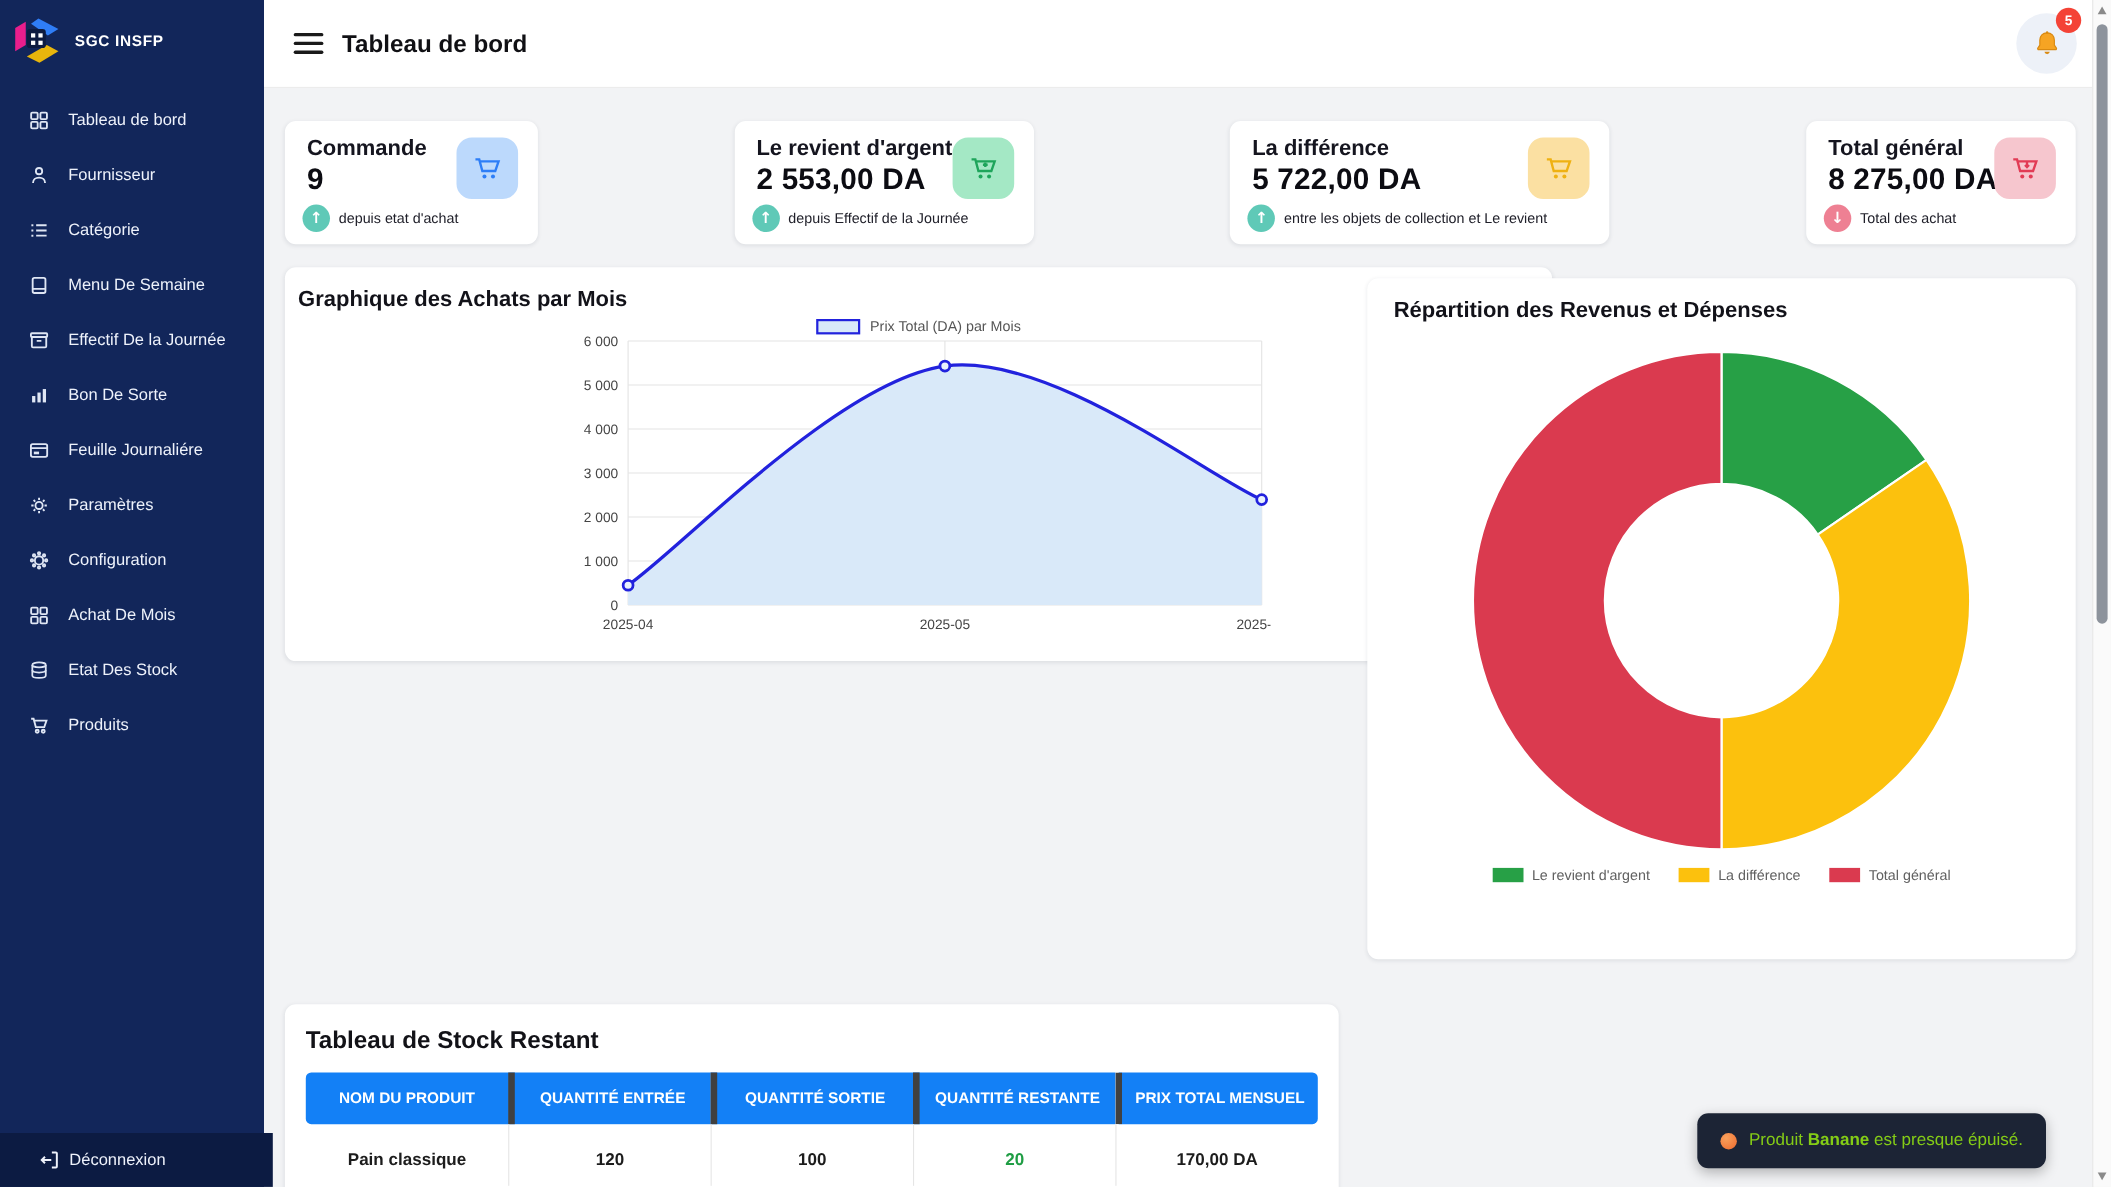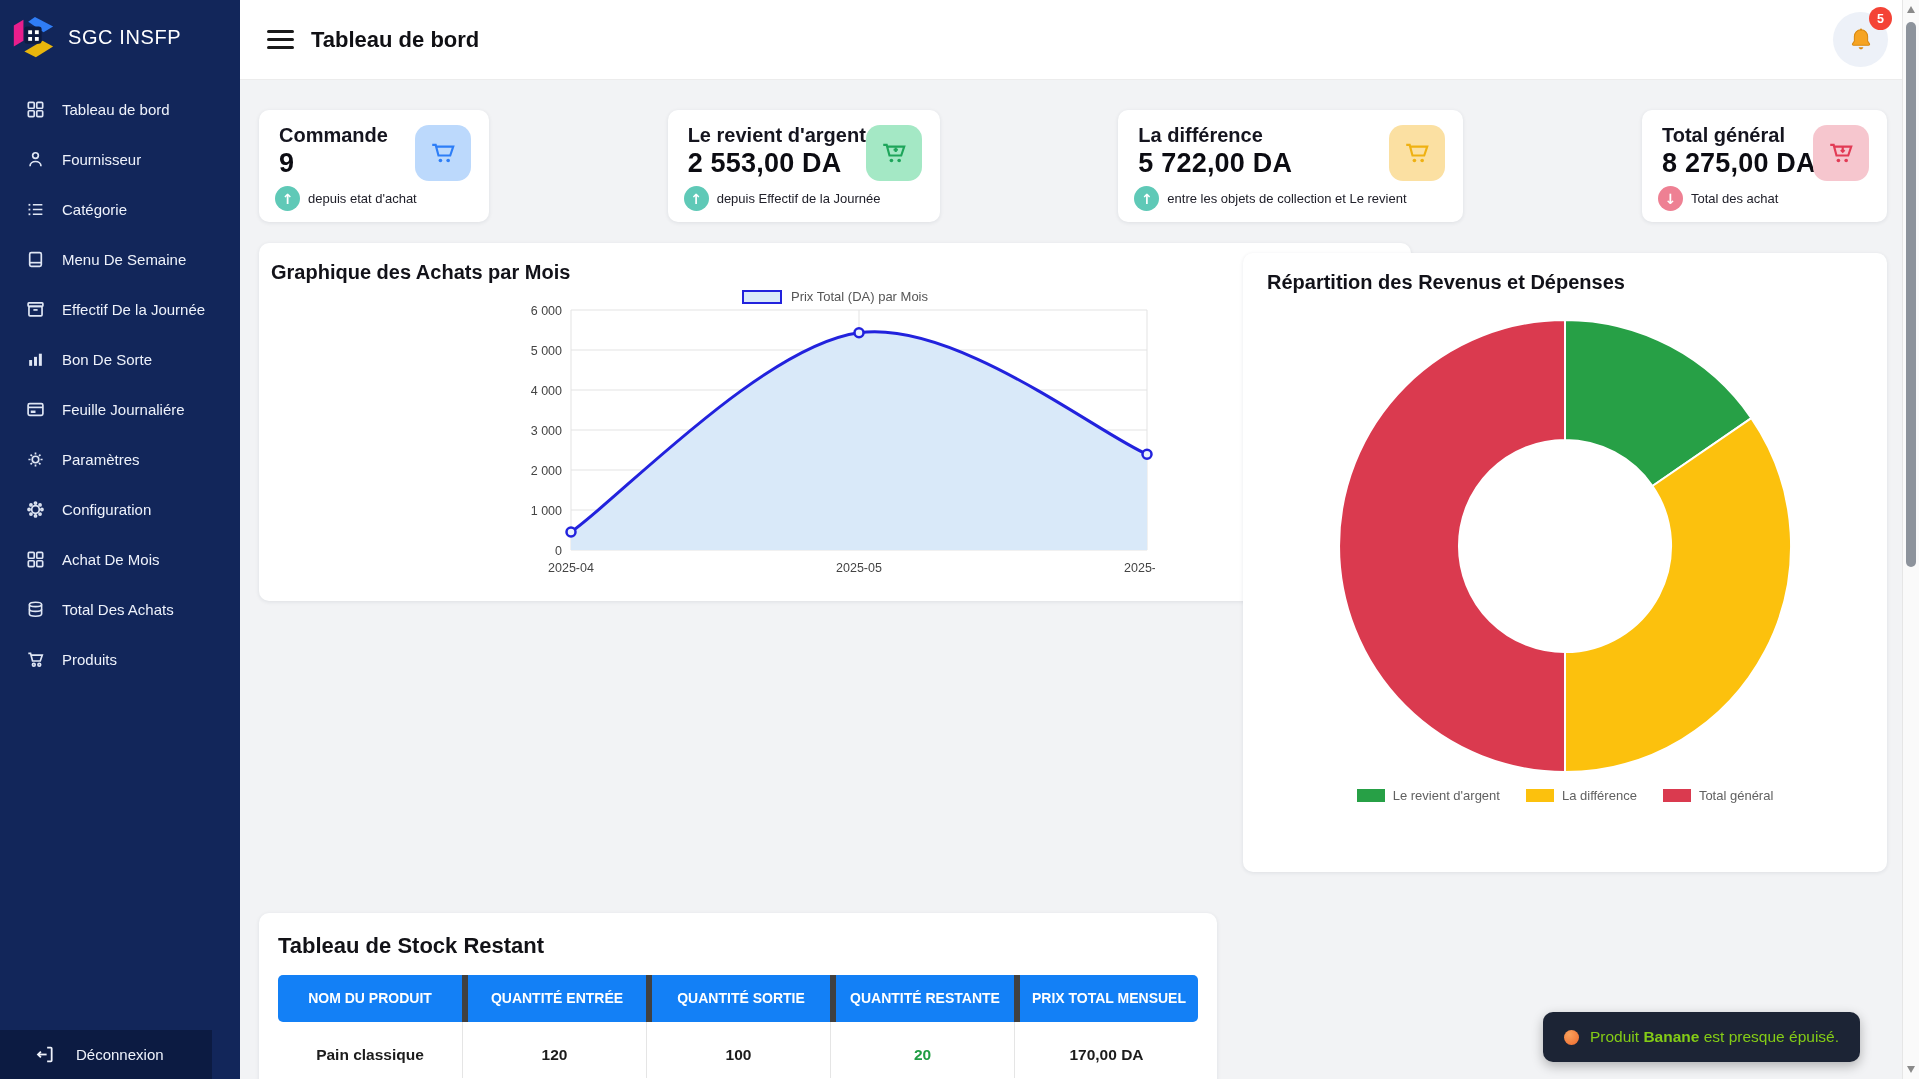--- a/index.html
+++ b/index.html
@@ -5,25 +5,25 @@
   *{box-sizing:border-box}
   html,body{margin:0;padding:0}
   body{
     width:1919px;height:1079px;overflow:hidden;position:relative;
     background:#f2f3f5;
     font-family:"Liberation Sans","DejaVu Sans",sans-serif;
   }
   
   .sidebar{position:absolute;left:0;top:0;width:240px;height:1079px;background:#12265a;color:#eef2fb;z-index:5}
   .brand{display:flex;align-items:center;gap:12px;padding:14px 0 0 10px}
-  .brand-name{font-size:20px;font-weight:400;letter-spacing:.6px;color:#ffffff;white-space:nowrap}
+  .brand-name{font-size:14px;font-weight:700;letter-spacing:.6px;color:#ffffff;white-space:nowrap}
   .nav{margin-top:24px}
   .nav-item{display:flex;align-items:center;gap:17px;height:50px;padding-left:26px;font-size:15px;cursor:pointer;white-space:nowrap}
   .nav-item svg{color:#dfe6f4;flex:none}
-  .logout-bar{position:absolute;bottom:0;left:0;width:212px;height:49px;background:#0c1b42;display:flex;align-items:center;gap:22px;padding-left:35px;font-size:15px;cursor:pointer}
+  .logout-bar{position:absolute;bottom:0;left:0;width:248px;height:49px;background:#0c1b42;display:flex;align-items:center;gap:9px;padding-left:35px;font-size:15px;cursor:pointer}
   .logout-bar svg{color:#eef2fb}
   
   .header{position:absolute;left:240px;top:0;width:1662px;height:80px;background:#ffffff;border-bottom:1px solid #ececec;display:flex;align-items:center;padding:0 24px;z-index:4}
   .burger{width:27px;cursor:pointer;margin-left:3px}
   .burger span{display:block;height:3.4px;background:#1a1a1a;border-radius:2px}
   .burger span + span{margin-top:4.6px}
   .page-title{font-size:22px;font-weight:700;color:#101014;margin-left:17px}
   .bell-btn{position:absolute;right:14px;top:12px;width:55px;height:55px;border-radius:50%;background:#edf1f8;display:flex;align-items:center;justify-content:center;cursor:pointer}
   .bell-badge{position:absolute;top:-5px;right:-4px;width:23px;height:23px;border-radius:50%;background:#f44336;color:#fff;font-size:12.5px;font-weight:700;display:flex;align-items:center;justify-content:center}
   
@@ -171,21 +171,21 @@
           <rect x="10.2" y="10.2" width="5.6" height="5.6" rx="1"></rect>
         </svg>
       <span>Achat De Mois</span>
     </div>
     <div class="nav-item">
       <svg width="19" height="19" viewBox="0 0 18 18" fill="none" stroke="currentColor" stroke-width="1.5">
           <ellipse cx="9" cy="4.2" rx="5.8" ry="2.1"></ellipse>
           <path d="M3.2 4.2v4.5c0 1.2 2.6 2.1 5.8 2.1s5.8-.9 5.8-2.1V4.2"></path>
           <path d="M3.2 8.7v4.6c0 1.2 2.6 2.1 5.8 2.1s5.8-.9 5.8-2.1V8.7"></path>
         </svg>
-      <span>Total Des Achats</span>
+      <span>Etat Des Stock</span>
     </div>
     <div class="nav-item">
       <svg width="19" height="19" viewBox="0 0 18 18" fill="none" stroke="currentColor" stroke-width="1.6">
           <path d="M2.2 3.2h2.1l1.9 7.2h7.3l1.9-5.6H5.2"></path>
           <circle cx="7.4" cy="14" r="1.3"></circle>
           <circle cx="12.6" cy="14" r="1.3"></circle>
         </svg>
       <span>Produits</span>
     </div>
   </nav>

